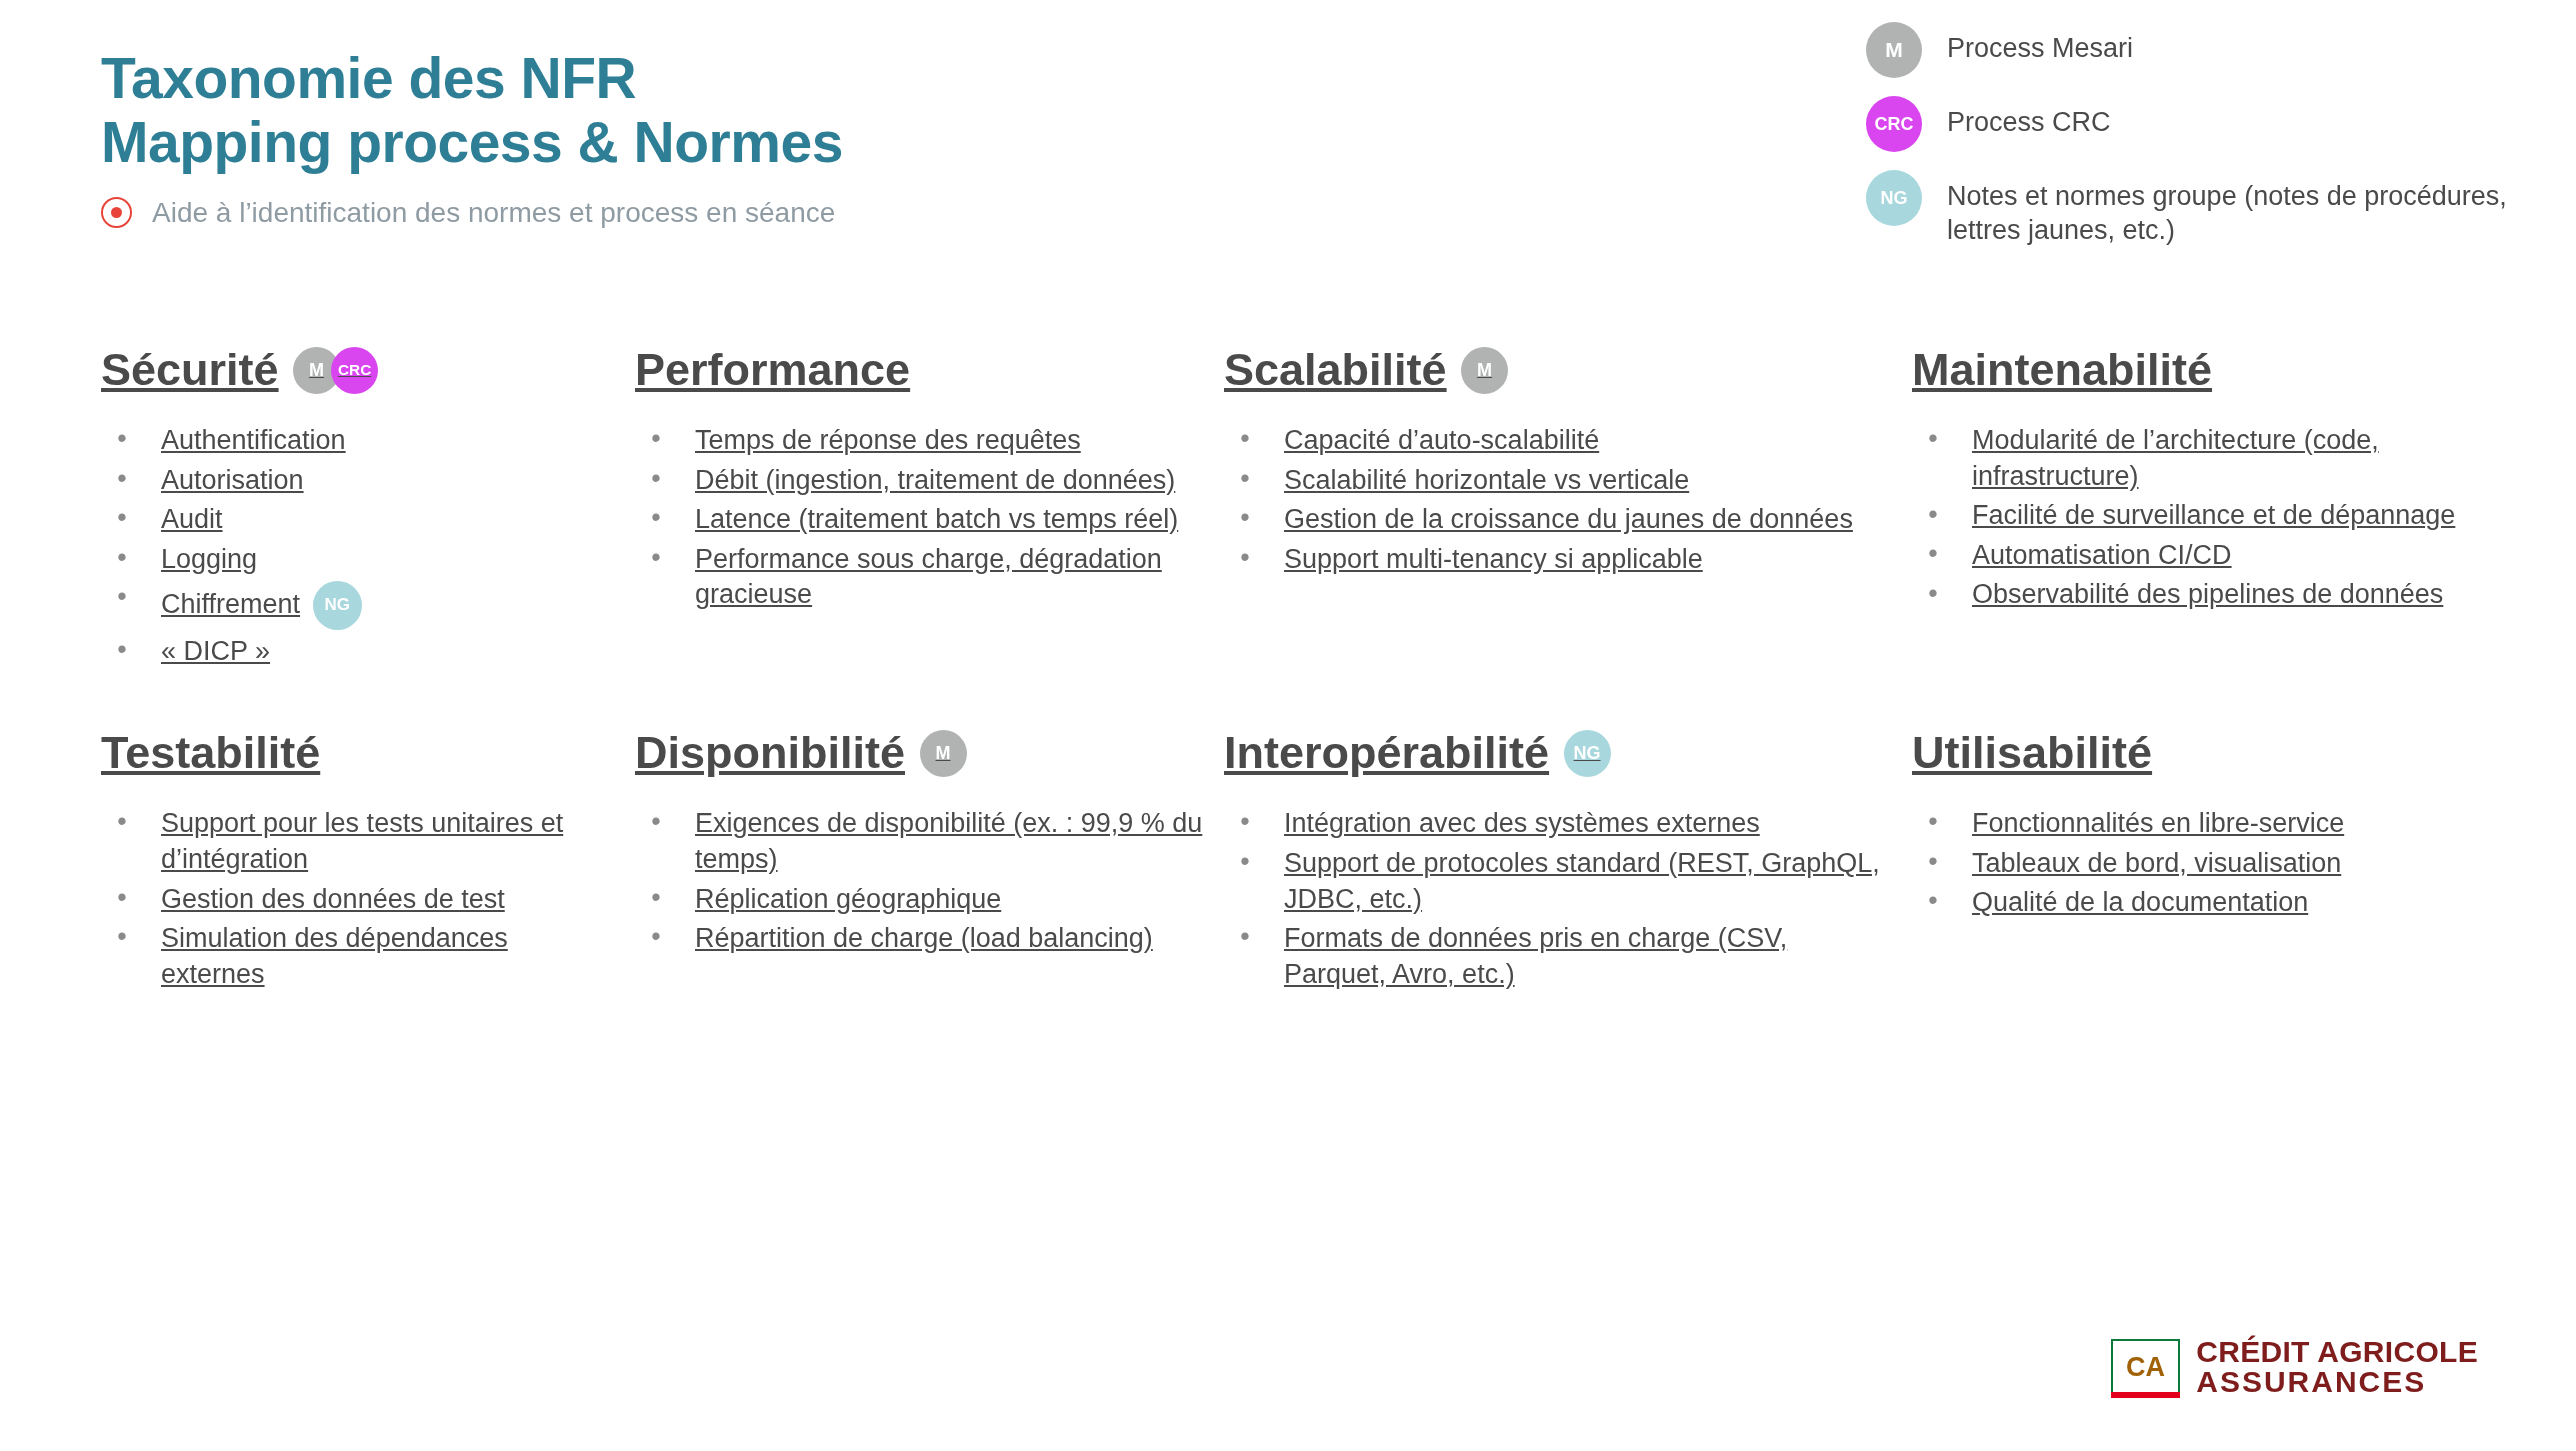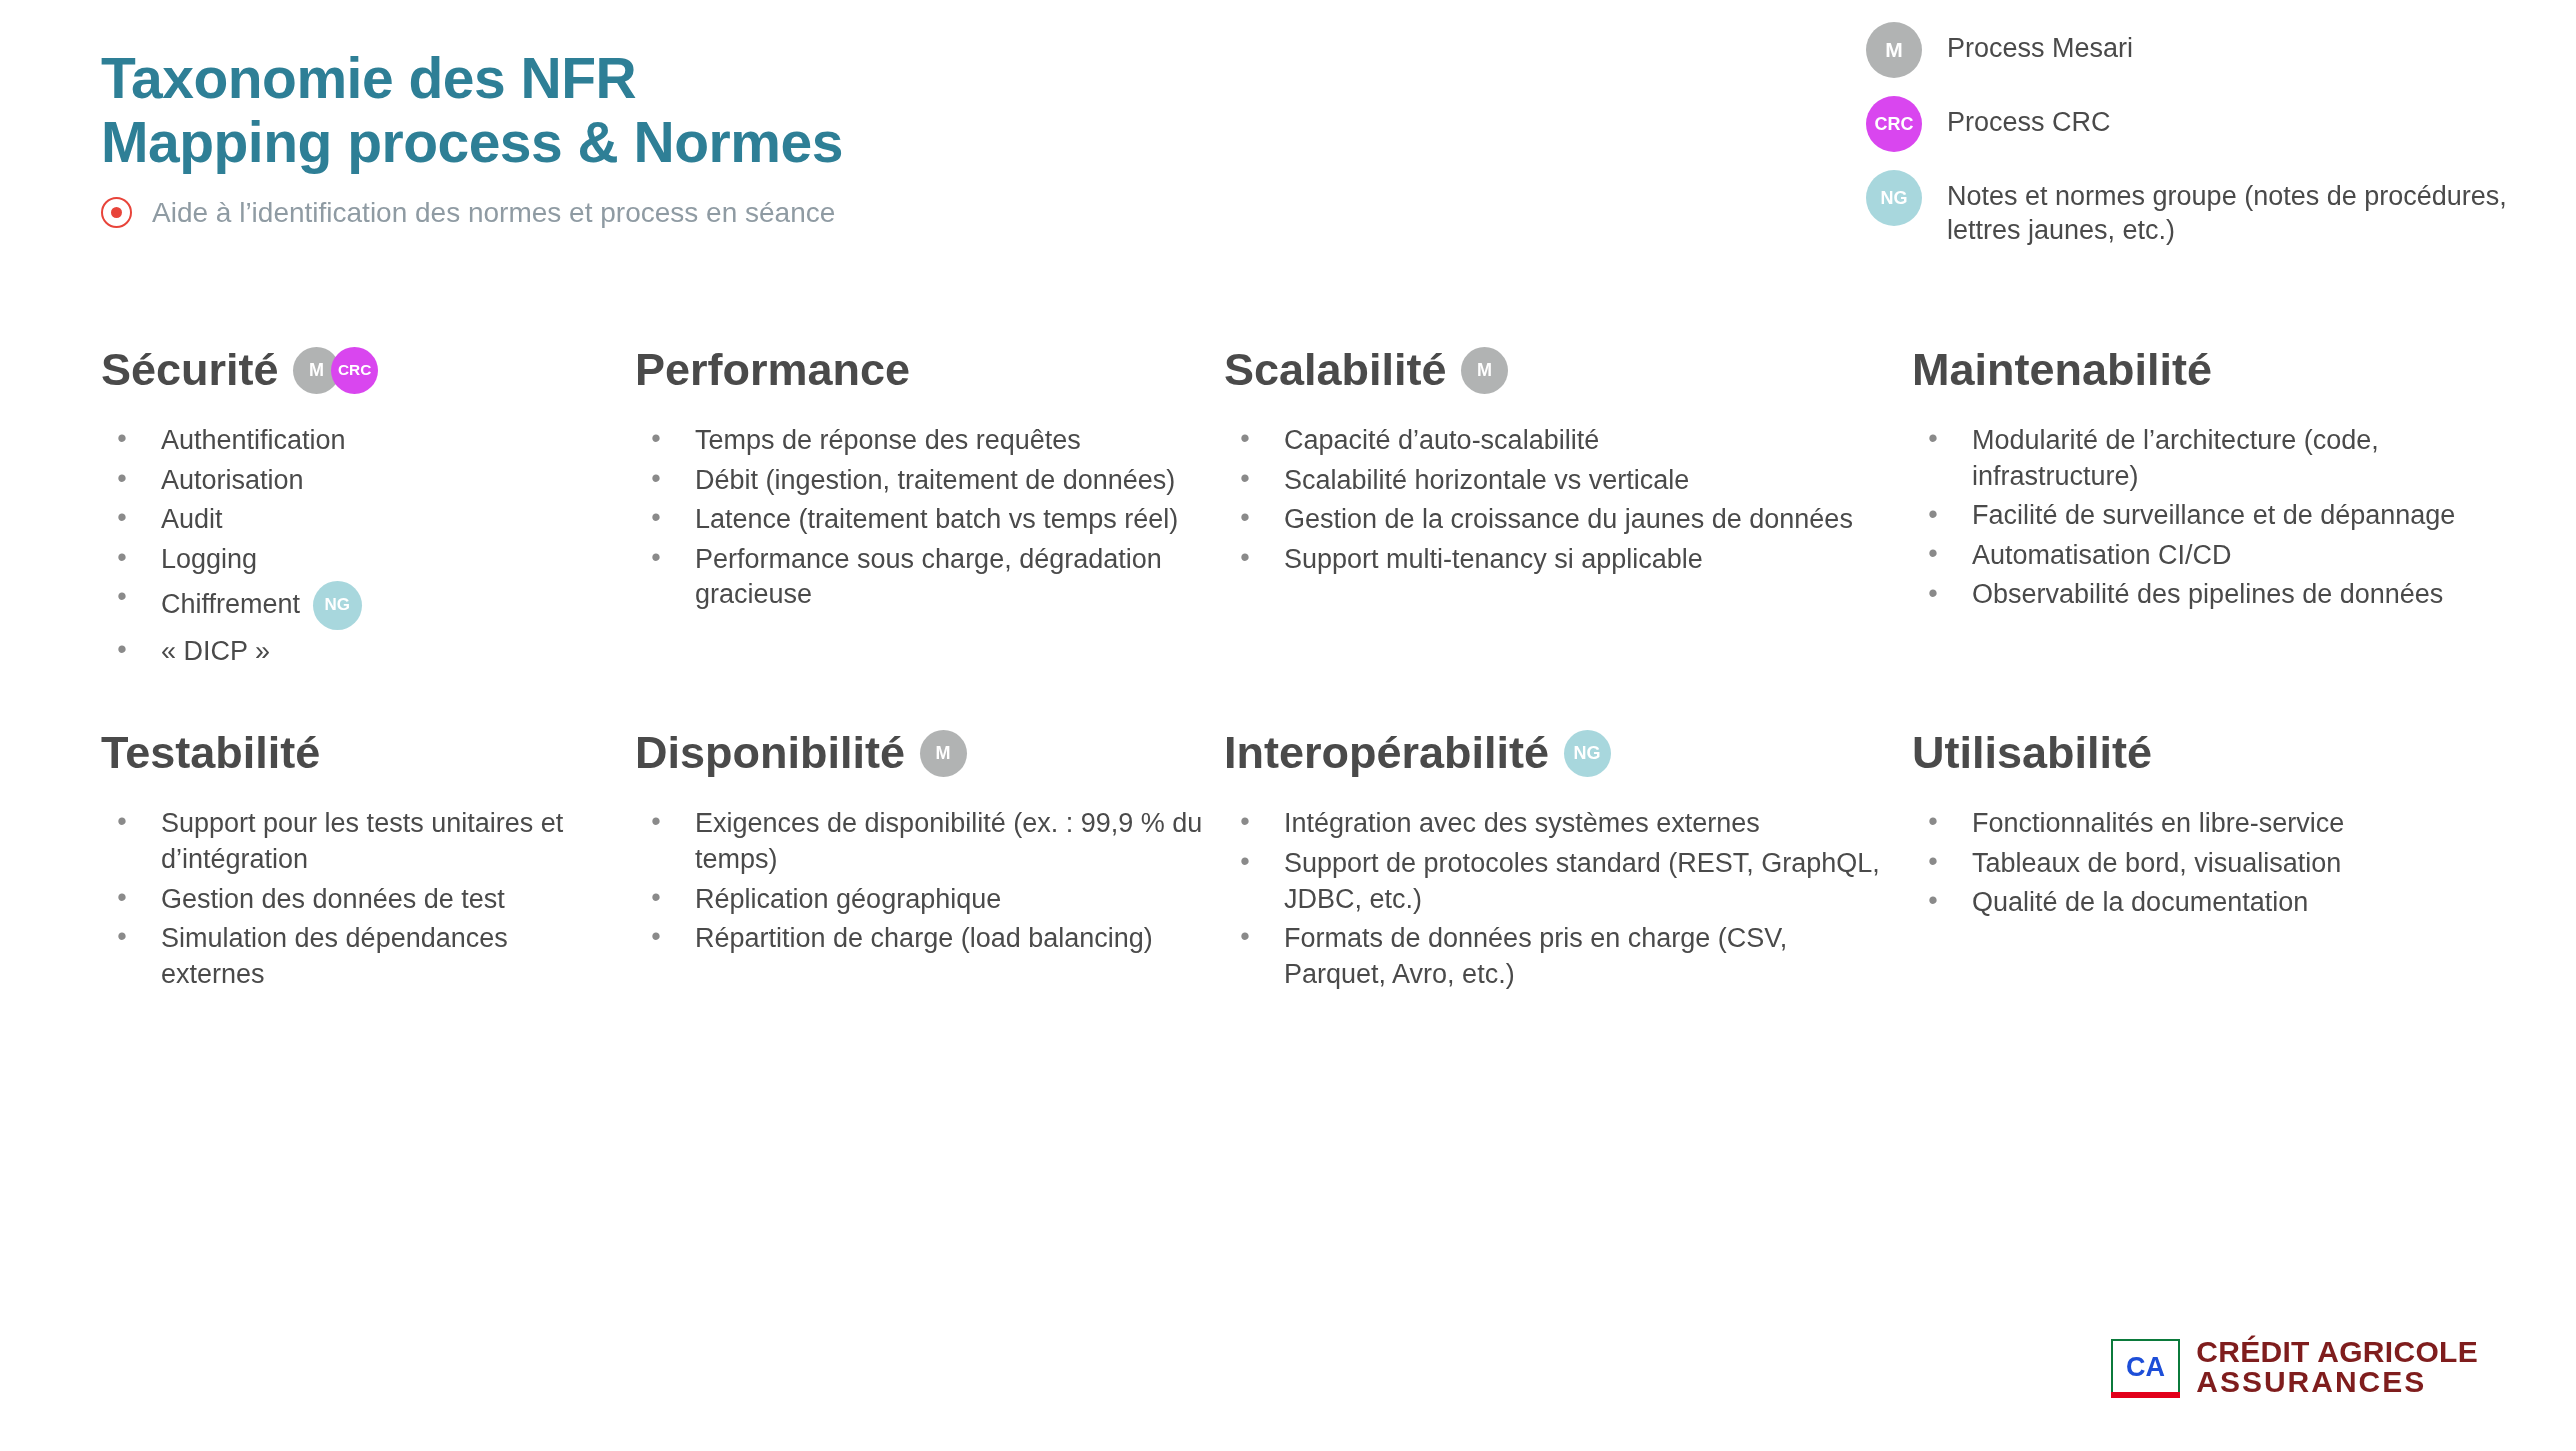--- a/index.html
+++ b/index.html
@@ -102,21 +102,21 @@
   .grid {
     position: absolute;
     left: 101px;
     top: 344px;
     width: 2409px;
     display: grid;
     grid-template-columns: 534px 589px 688px 598px;
     grid-template-rows: auto auto;
     row-gap: 54px;
   }
-  .cell { padding-right: 20px; }
+  .cell { padding-right: 20px; text-decoration: underline; }
   .cell-head {
     display: flex;
     align-items: center;
     margin-bottom: 27px;
   }
   .cell-title {
     font-size: 45px;
     font-weight: bold;
     color: #4a4a4a;
     white-space: nowrap;
@@ -184,21 +184,21 @@
     box-sizing: border-box;
   }
   .logo-mark .ca-text {
     position: absolute;
     inset: 0;
     display: flex;
     align-items: center;
     justify-content: center;
     font-weight: bold;
     font-size: 27px;
-    color: #1d4ed8;
+    color: #a16207;
   }
   .logo-mark .ca-bar {
     position: absolute;
     left: 0; right: 0; bottom: -2.7px;
     height: 6.3px;
     background: #e2001a;
   }
   .logo-words {
     line-height: 1.02;
     color: #7f1d1d;

